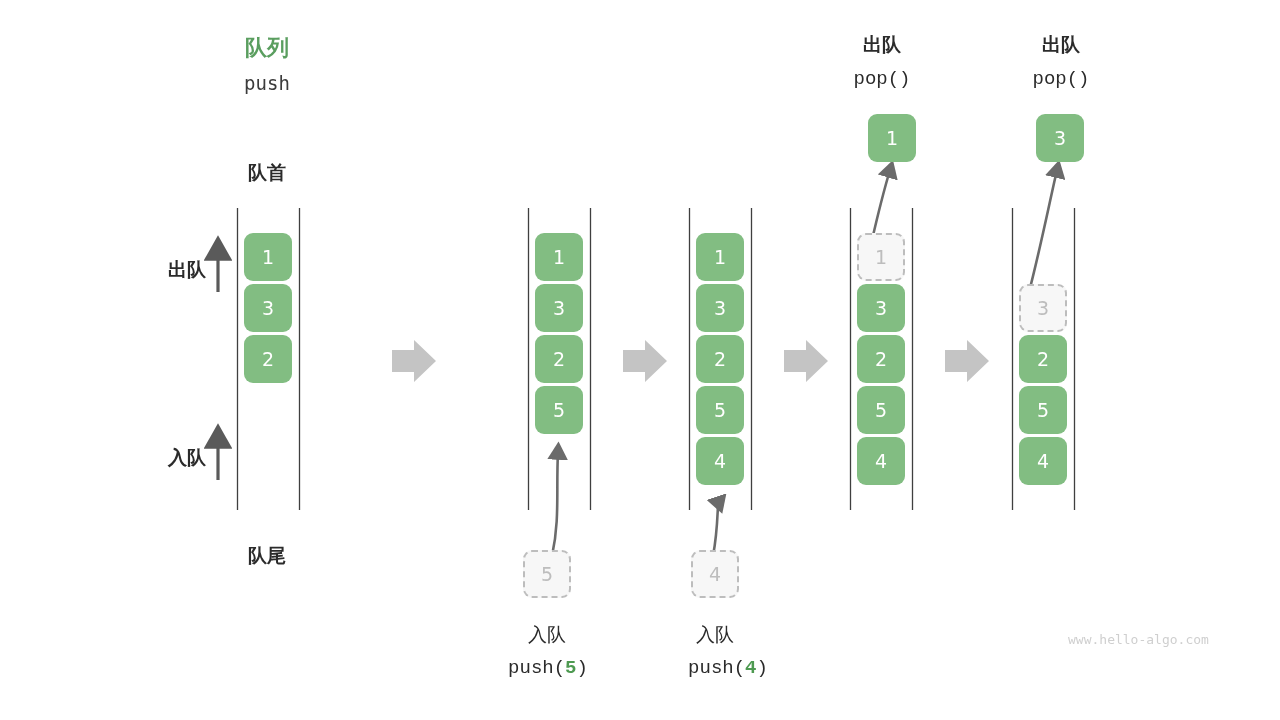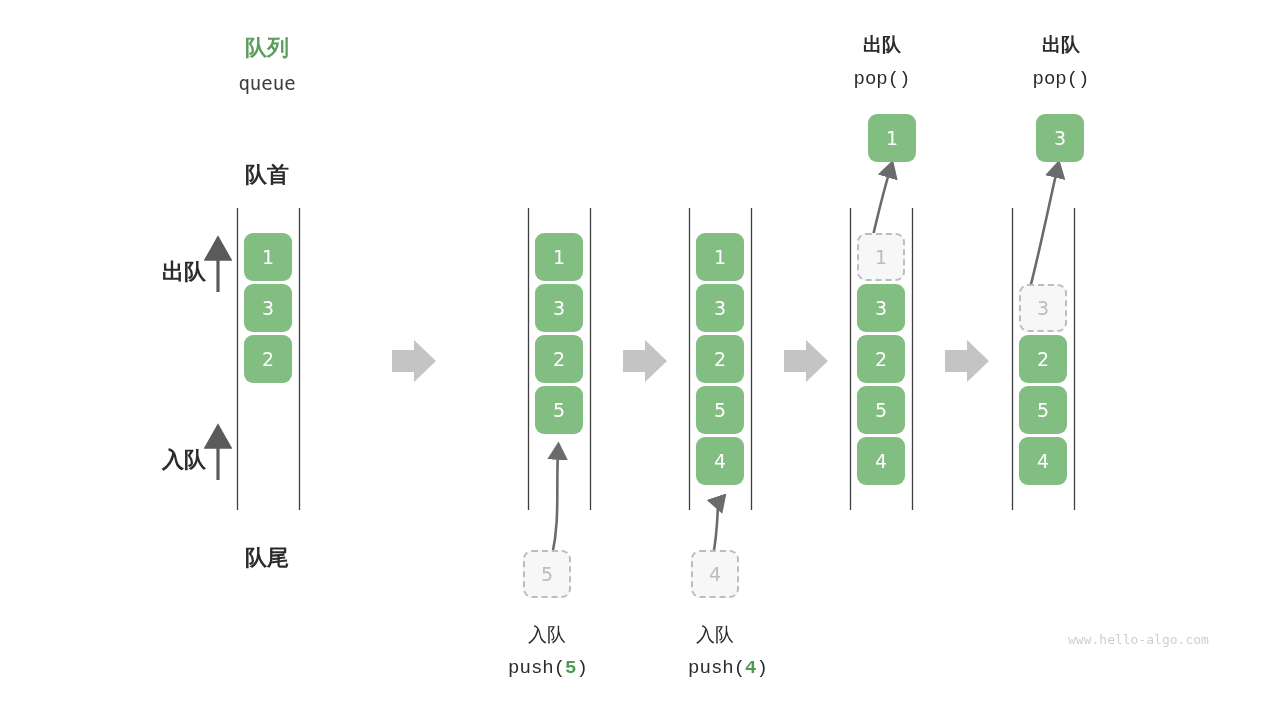--- a/index.html
+++ b/index.html
@@ -32,21 +32,21 @@
     white-space: nowrap;
   }
   .title-en {
     font-family: "DejaVu Sans Mono", "Liberation Mono", monospace;
     font-size: 19px;
     color: #3c3c3c;
     text-align: center;
     white-space: nowrap;
   }
   .label-bold {
-    font-size: 22px;
+    font-size: 19px;
     font-weight: bold;
     color: #2b2b2b;
     text-align: center;
     white-space: nowrap;
   }
   .op-cn {
     font-size: 19px;
     font-weight: normal;
     color: #2b2b2b;
     text-align: center;
@@ -172,21 +172,21 @@
     </g>
     <g fill="#c4c4c4">
       <path d="M784,350 L806,350 L806,340 L828,361 L806,382 L806,372 L784,372 Z"></path>
     </g>
     <g fill="#c4c4c4">
       <path d="M945,350 L967,350 L967,340 L989,361 L967,382 L967,372 L945,372 Z"></path>
     </g>
   </svg>
 
   <div class="abs title-cn" style="left:196px; top:33px; width:142px;">队列</div>
-  <div class="abs title-en" style="left:196px; top:72px; width:142px;">queue</div>
+  <div class="abs title-en" style="left:196px; top:72px; width:142px;">push</div>
 
   <div class="abs label-bold" style="left:196px; top:160px; width:142px;">队首</div>
   <div class="abs label-bold" style="left:196px; top:543px; width:142px;">队尾</div>
 
   <div class="abs label-bold" style="left:140px; top:257px; width:66px; text-align:right;">出队</div>
   <div class="abs label-bold" style="left:140px; top:445px; width:66px; text-align:right;">入队</div>
 
   <div class="abs" style="left:244px; top:233px;">
     <div class="cell" style="position:absolute; left:0; top:0;">1</div>
     <div class="cell" style="position:absolute; left:0; top:51px;">3</div>

